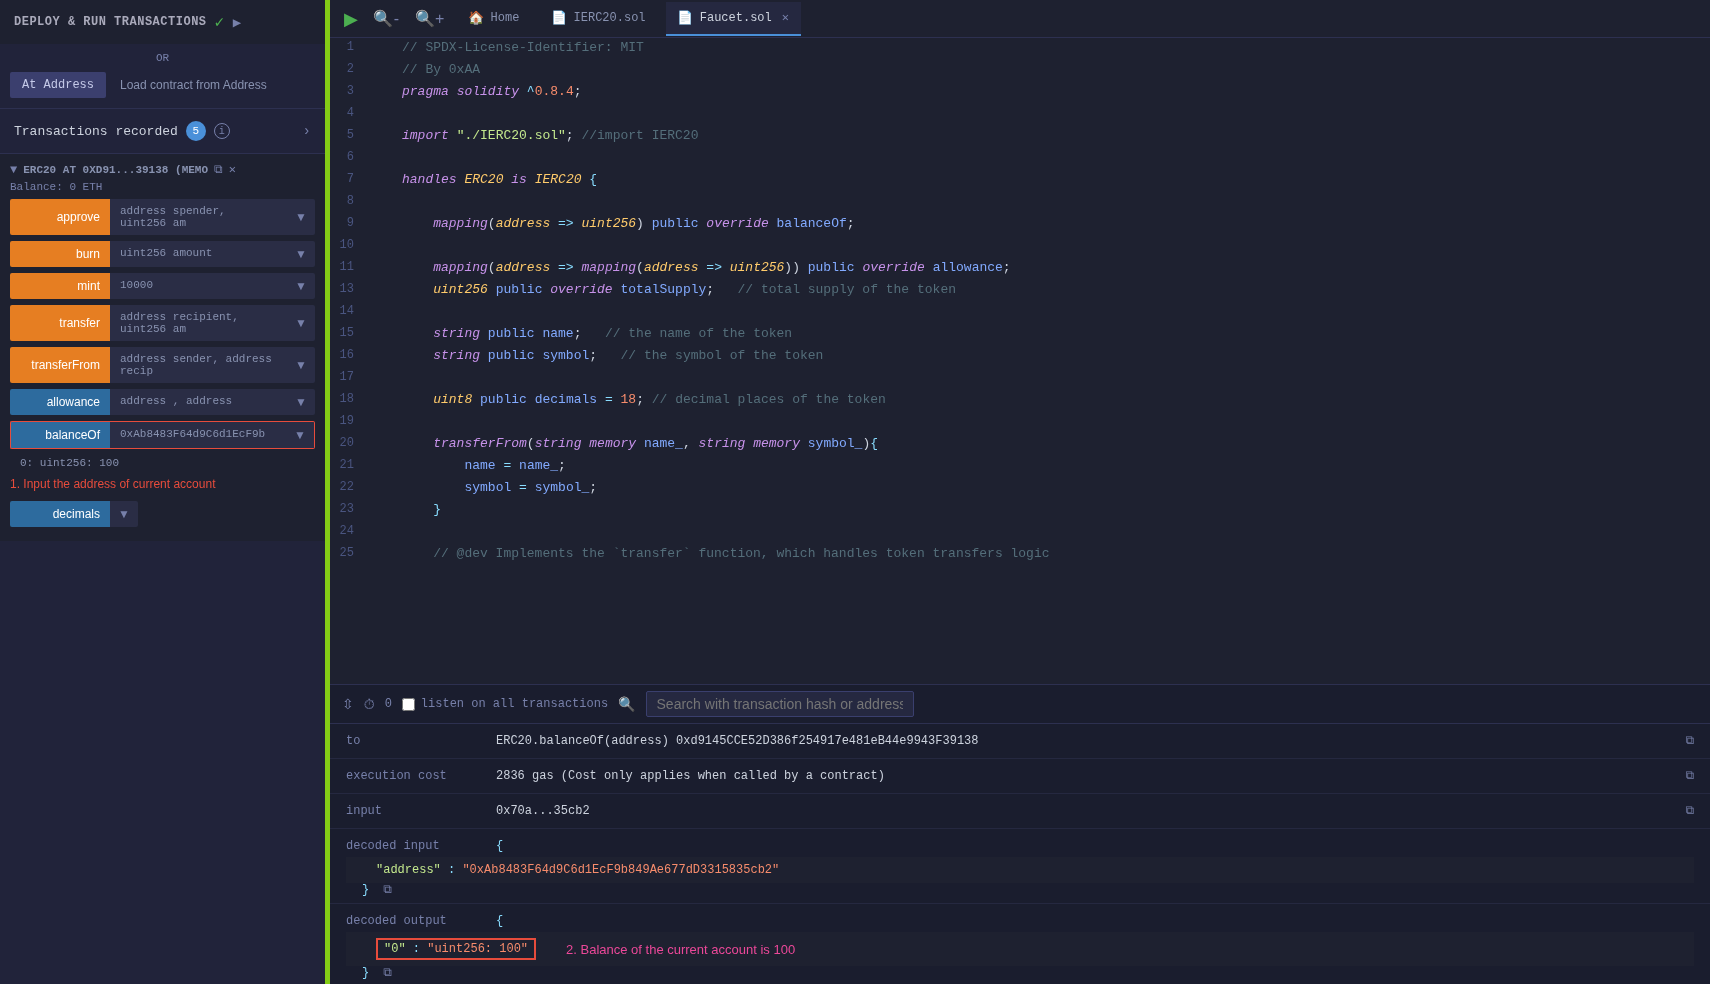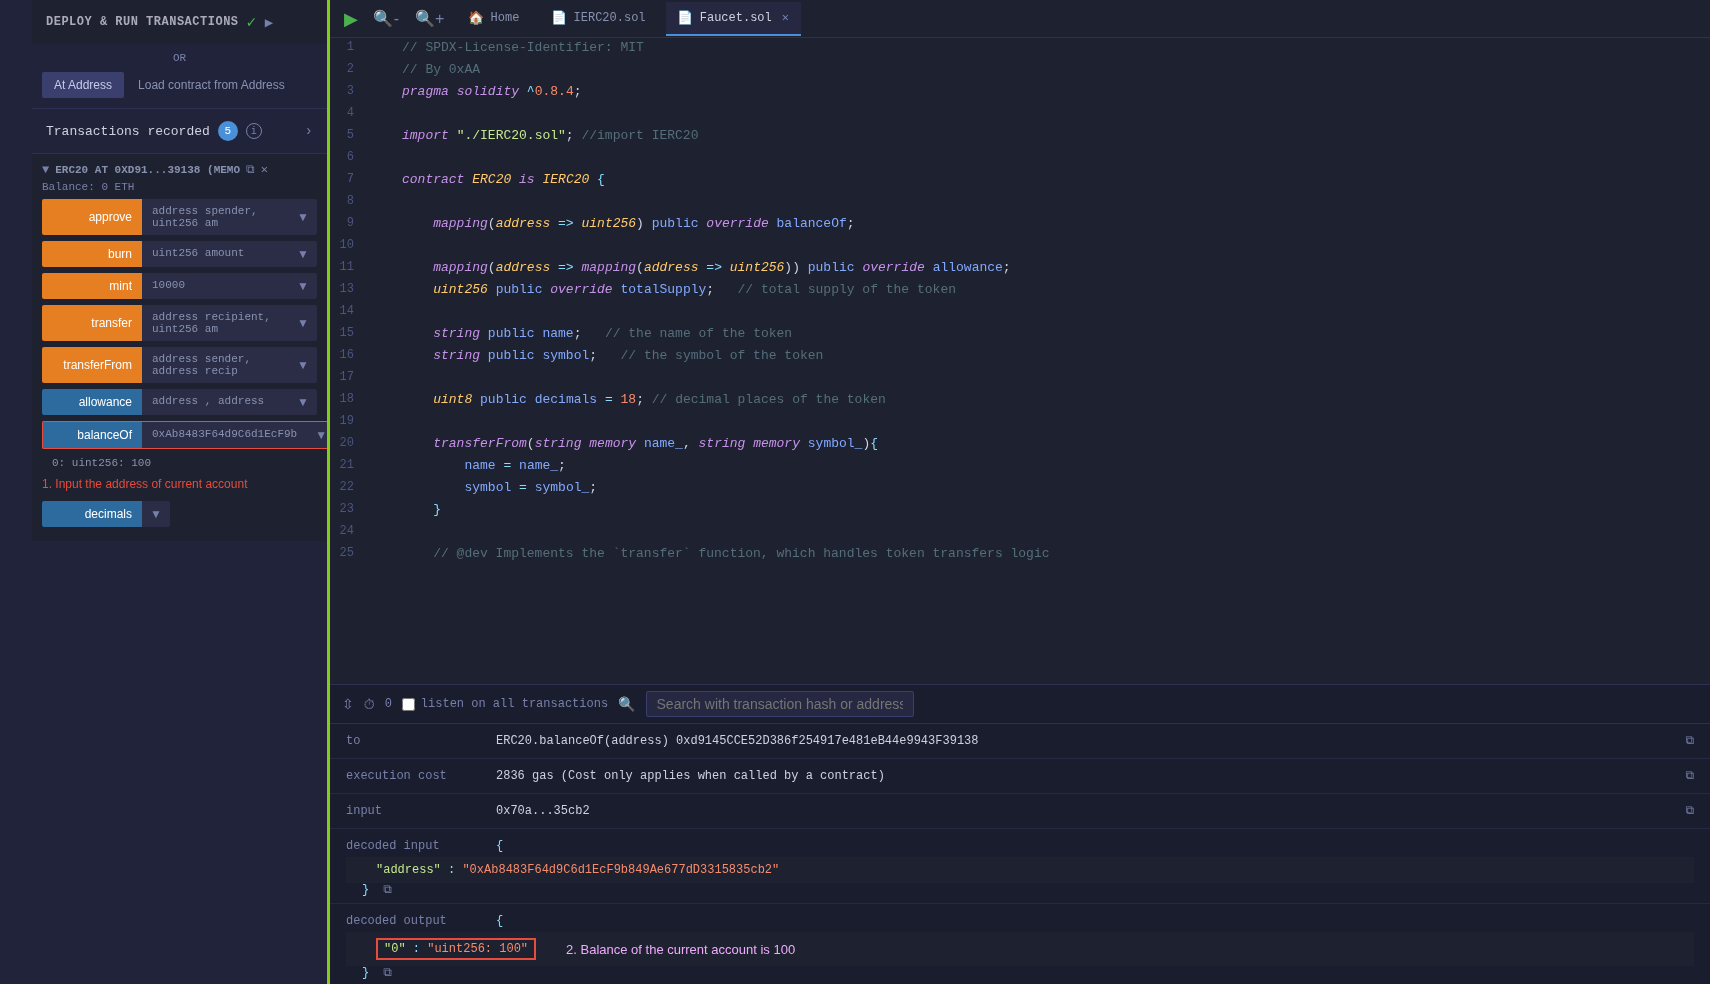--- a/index.html
+++ b/index.html
@@ -12,26 +12,25 @@
       height: 984px;
       width: 1710px;
       overflow: hidden;
     }
 
     
     .sidebar {
       width: 330px;
       min-width: 330px;
       background: #21233a;
-      border-right: 3px solid #84cc16;
+      border-right: 5px solid #84cc16;
       display: flex;
       flex-direction: column;
       overflow-y: auto;
       overflow-x: hidden;
-      padding-left: 32px;
     }
 
     .sidebar-header {
       display: flex;
       align-items: center;
       padding: 12px 14px;
       background: #1e2130;
       font-size: 12px;
       font-weight: bold;
       color: #aab;
@@ -55,20 +54,21 @@
       gap: 6px;
     }
     .btn-at-address {
       background: #3b3f6e;
       color: #c5cae9;
       border: none;
       padding: 6px 12px;
       cursor: pointer;
       font-size: 12px;
       border-radius: 2px;
+      font-family: Liberation Mono, monospace;
     }
     .btn-load-contract {
       background: transparent;
       color: #8892b0;
       border: none;
       padding: 6px 8px;
       cursor: pointer;
       font-size: 12px;
     }
 
@@ -418,21 +418,21 @@
 
     
     .highlight-box {
       border: 2px solid #e74c3c;
       padding: 2px 6px;
       display: inline-block;
       color: #cdd3de;
     }
 
     .annotation-right {
-      color: #f0abfc;
+      color: #ec4899;
       font-family: Arial, sans-serif;
       font-size: 13px;
       margin-left: 20px;
     }
   </style>
 </head>
 <body>
 
 <div class="sidebar">
 
@@ -570,21 +570,21 @@
       <span class="line-code"><span class="kw">import</span> <span class="str">"./IERC20.sol"</span>; <span class="cm">//import IERC20</span></span>
     </div>
 
     <div class="code-line">
       <span class="line-num">6</span>
       <span class="line-code"></span>
     </div>
 
     <div class="code-line">
       <span class="line-num">7</span>
-      <span class="line-code"><span class="kw">contract</span> <span class="tp">ERC20</span> <span class="kw">is</span> <span class="tp">IERC20</span> <span class="op">{</span></span>
+      <span class="line-code"><span class="kw">handles</span> <span class="tp">ERC20</span> <span class="kw">is</span> <span class="tp">IERC20</span> <span class="op">{</span></span>
     </div>
 
     <div class="code-line">
       <span class="line-num">8</span>
       <span class="line-code"></span>
     </div>
 
     <div class="code-line">
       <span class="line-num">9</span>
       <span class="line-code">    <span class="kw">mapping</span>(<span class="tp">address</span> <span class="op">=&gt;</span> <span class="tp">uint256</span>) <span class="kw2">public</span> <span class="kw">override</span> <span class="fn">balanceOf</span>;</span>

